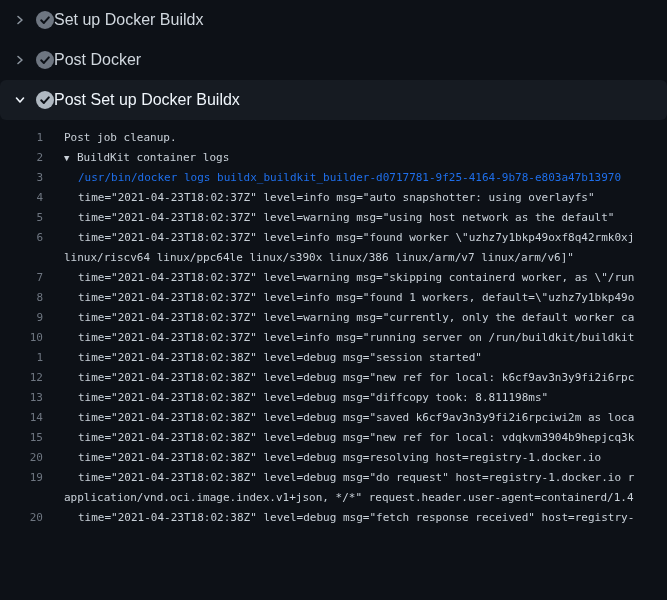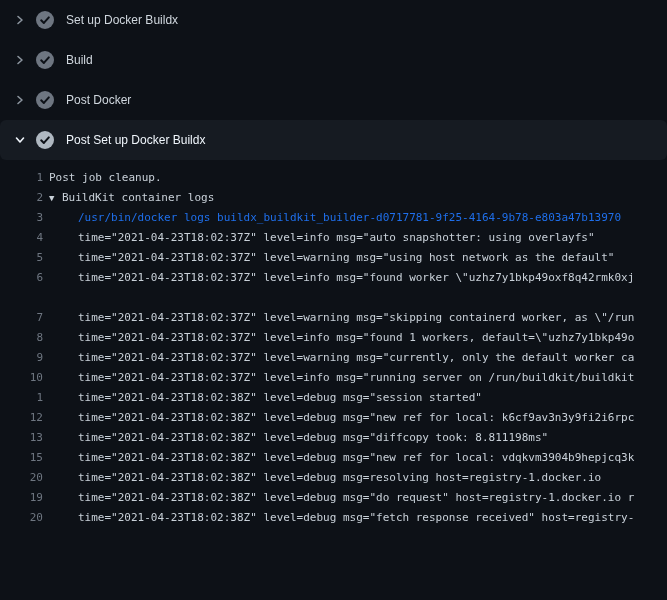--- a/index.html
+++ b/index.html
@@ -13,22 +13,21 @@
   .steps { width: 100%; }
   .step {
     height: 40px;
     display: flex; align-items: center;
     padding: 0 12px 0 13px;
     cursor: pointer;
   }
   .step .chev { width: 14px; display: flex; align-items: center; justify-content: center; color: var(--chevron, #8b949e); flex: none; }
   .step .check { margin-left: 9px; display: flex; align-items: center; color: var(--check-circle, #6e7681); flex: none; }
   .step .label {
-    margin-left: 12px;
-    font-size: 12px; font-weight: 500;
+    font-size: 16px; font-weight: 500;
     color: var(--step-text, #d0d7de);
     white-space: pre;
   }
   .step.expanded { background: var(--step-expanded-bg, #161b22); border-radius: 6px; }
   .step.expanded .label { color: var(--step-text-active, #f0f6fc); }
   .step.expanded .check { color: var(--check-circle-active, #afb8c1); }
   .step.expanded .chev  { color: var(--step-text-active, #e6edf3); }
 
   .log-area {
     padding-top: 8px;
@@ -36,21 +35,21 @@
     font-size: 11px;
   }
   .log-row { height: 20px; line-height: 20px; display: flex; white-space: pre; overflow: hidden; }
   .num {
     width: 43px; flex: none;
     text-align: right;
     color: var(--line-number, #6e7681);
     cursor: pointer;
   }
   .txt { color: var(--log-text, #c9d1d9); flex: none; }
-  .lvl0 { margin-left: 6px; }
+  .lvl0 { margin-left: 21px; }
   .lvl1 { margin-left: 35px; }
   .cmd  { color: var(--command-blue, #1f6feb); }
   .tri  { display: inline-block; width: 13px; font-size: 9px; color: var(--log-text, #c9d1d9); }
 </style>
 </head>
 <body>
 
 <div class="steps">
 
   <div class="step">
@@ -61,62 +60,48 @@
     </span>
     <span class="check">
       <svg width="18" height="18" viewBox="0 0 16 16">
           <circle cx="8" cy="8" r="8" fill="currentColor"></circle>
           <path d="M4.6 8.3 L7 10.6 L11.4 5.7" stroke="#0d1117" stroke-width="1.8" fill="none" stroke-linecap="round" stroke-linejoin="round"></path>
         </svg>
     </span>
     <span class="label">Set up Docker Buildx</span>
   </div>
 
+
   <div class="step">
     <span class="chev">
       <svg width="12" height="12" viewBox="0 0 12 12">
           <path d="M4 2.5 L8 6 L4 9.5" stroke="currentColor" stroke-width="1.6" fill="none" stroke-linecap="round" stroke-linejoin="round"></path>
         </svg>
     </span>
     <span class="check">
       <svg width="18" height="18" viewBox="0 0 16 16">
           <circle cx="8" cy="8" r="8" fill="currentColor"></circle>
           <path d="M4.6 8.3 L7 10.6 L11.4 5.7" stroke="#0d1117" stroke-width="1.8" fill="none" stroke-linecap="round" stroke-linejoin="round"></path>
         </svg>
     </span>
-    <span class="label">Build</span>
-  </div>
-
-  <div class="step">
+    <span class="label">Post Docker</span>
+  </div>
+
+  <div class="step expanded">
     <span class="chev">
       <svg width="12" height="12" viewBox="0 0 12 12">
-          <path d="M4 2.5 L8 6 L4 9.5" stroke="currentColor" stroke-width="1.6" fill="none" stroke-linecap="round" stroke-linejoin="round"></path>
+          <path d="M2.5 4 L6 8 L9.5 4" stroke="currentColor" stroke-width="1.6" fill="none" stroke-linecap="round" stroke-linejoin="round"></path>
         </svg>
     </span>
     <span class="check">
       <svg width="18" height="18" viewBox="0 0 16 16">
           <circle cx="8" cy="8" r="8" fill="currentColor"></circle>
           <path d="M4.6 8.3 L7 10.6 L11.4 5.7" stroke="#0d1117" stroke-width="1.8" fill="none" stroke-linecap="round" stroke-linejoin="round"></path>
         </svg>
     </span>
-    <span class="label">Post Docker</span>
-  </div>
-
-  <div class="step expanded">
-    <span class="chev">
-      <svg width="12" height="12" viewBox="0 0 12 12">
-          <path d="M2.5 4 L6 8 L9.5 4" stroke="currentColor" stroke-width="1.6" fill="none" stroke-linecap="round" stroke-linejoin="round"></path>
-        </svg>
-    </span>
-    <span class="check">
-      <svg width="18" height="18" viewBox="0 0 16 16">
-          <circle cx="8" cy="8" r="8" fill="currentColor"></circle>
-          <path d="M4.6 8.3 L7 10.6 L11.4 5.7" stroke="#0d1117" stroke-width="1.8" fill="none" stroke-linecap="round" stroke-linejoin="round"></path>
-        </svg>
-    </span>
     <span class="label">Post Set up Docker Buildx</span>
   </div>
 </div>
 
 <div class="log-area">
 
   <div class="log-row">
     <span class="num">1</span>
     <span class="txt lvl0">Post job cleanup.</span>
   </div>
@@ -141,20 +126,21 @@
     <span class="txt lvl1">time="2021-04-23T18:02:37Z" level=warning msg="using host network as the default"</span>
   </div>
 
   <div class="log-row">
     <span class="num">6</span>
     <span class="txt lvl1">time="2021-04-23T18:02:37Z" level=info msg="found worker \"uzhz7y1bkp49oxf8q42rmk0xj</span>
   </div>
 
   <div class="log-row">
     <span class="num"></span>
+    <span class="txt lvl0">linux/riscv64 linux/ppc64le linux/s390x linux/386 linux/arm/v7 linux/arm/v6]"</span>
   </div>
 
   <div class="log-row">
     <span class="num">7</span>
     <span class="txt lvl1">time="2021-04-23T18:02:37Z" level=warning msg="skipping containerd worker, as \"/run</span>
   </div>
 
   <div class="log-row">
     <span class="num">8</span>
     <span class="txt lvl1">time="2021-04-23T18:02:37Z" level=info msg="found 1 workers, default=\"uzhz7y1bkp49o</span>
@@ -178,37 +164,45 @@
   <div class="log-row">
     <span class="num">12</span>
     <span class="txt lvl1">time="2021-04-23T18:02:38Z" level=debug msg="new ref for local: k6cf9av3n3y9fi2i6rpc</span>
   </div>
 
   <div class="log-row">
     <span class="num">13</span>
     <span class="txt lvl1">time="2021-04-23T18:02:38Z" level=debug msg="diffcopy took: 8.811198ms"</span>
   </div>
 
+  <div class="log-row">
+    <span class="num">14</span>
+    <span class="txt lvl1">time="2021-04-23T18:02:38Z" level=debug msg="saved k6cf9av3n3y9fi2i6rpciwi2m as loca</span>
+  </div>
 
   <div class="log-row">
     <span class="num">15</span>
     <span class="txt lvl1">time="2021-04-23T18:02:38Z" level=debug msg="new ref for local: vdqkvm3904b9hepjcq3k</span>
   </div>
 
 
 
   <div class="log-row">
     <span class="num">20</span>
     <span class="txt lvl1">time="2021-04-23T18:02:38Z" level=debug msg=resolving host=registry-1.docker.io</span>
   </div>
 
   <div class="log-row">
     <span class="num">19</span>
     <span class="txt lvl1">time="2021-04-23T18:02:38Z" level=debug msg="do request" host=registry-1.docker.io r</span>
   </div>
 
+  <div class="log-row">
+    <span class="num"></span>
+    <span class="txt lvl0">application/vnd.oci.image.index.v1+json, */*" request.header.user-agent=containerd/1.4</span>
+  </div>
 
   <div class="log-row">
     <span class="num">20</span>
     <span class="txt lvl1">time="2021-04-23T18:02:38Z" level=debug msg="fetch response received" host=registry-</span>
   </div>
 
 </div>
 
 </body></html>

